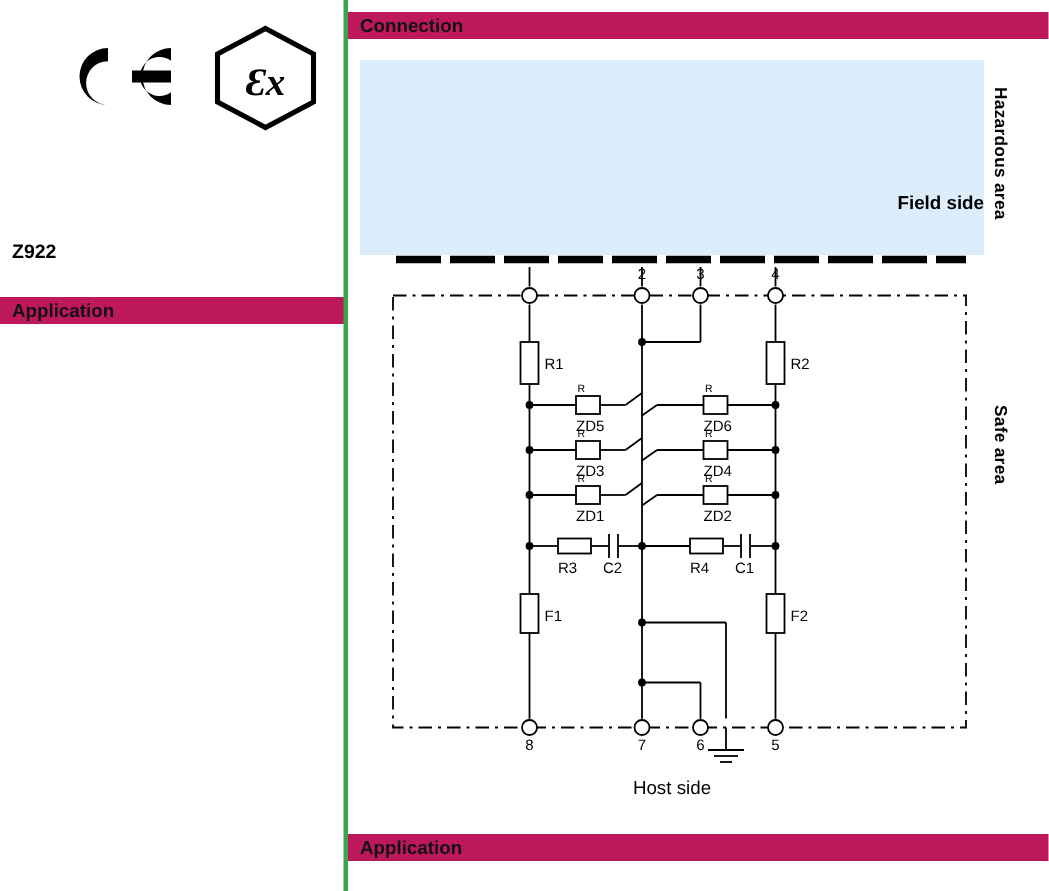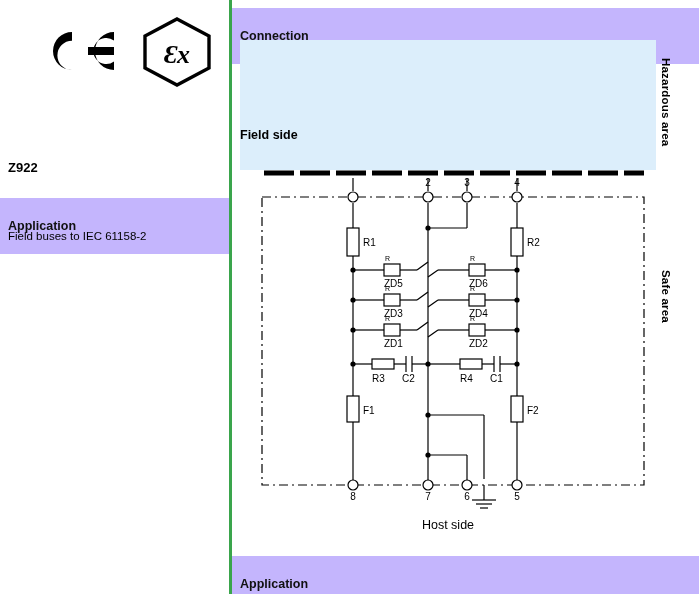--- a/index.html
+++ b/index.html
@@ -32,25 +32,25 @@
     line-height:17px;
   }
   .bullets li { margin:0 0 2px 0; }
 
   .model-code {
     position:absolute; left:8px; top:160px;
     font-size:13px; font-weight:bold;
   }
 
   .section-band {
-    background:#c4b5fd;
+    background:#be185d;
     font-weight:bold;
     font-size:12.5px;
     color:#111;
-    padding:21px 8px;
+    padding:2px 8px;
   }
   .app-band {
     position:absolute; left:0; top:198px; width:262px;
   }
   .app-text {
     position:absolute; left:8px; top:230px; width:215px;
     font-size:11.5px;
   }
 
   
@@ -70,21 +70,21 @@
   .comp-band {
     position:absolute; left:0; top:556px; width:467px;
   }
 
   .hazard-box {
     position:absolute; left:8px; top:40px; width:416px; height:130px;
     background:#dceefb;
   }
   .field-side-label {
     position:absolute; left:8px; top:128px; width:416px;
-    text-align:left; font-weight:bold; font-size:12.5px;
+    text-align:right; font-weight:bold; font-size:12.5px;
   }
 
   .side-label {
     position:absolute;
     writing-mode: vertical-rl;
     font-weight:bold; font-size:11.5px;
     letter-spacing:0.2px;
   }
   .hazard-label { left:428px; top:58px; }
   .safe-label { left:428px; top:270px; }
@@ -118,21 +118,20 @@
         <polygon points="37,3 69,20 69,52 37,69 5,52 5,20" fill="none" stroke="#000" stroke-width="3.4"></polygon>
         <text x="37" y="47" text-anchor="middle" font-size="26" font-weight="bold" font-style="italic" font-family="Liberation Serif, serif" fill="#000">Ɛx</text>
       </svg>
     </div>
 
 
     <div class="model-code">Z922</div>
 
     <div class="section-band app-band">Application</div>
 
-    <div class="app-text">Field buses to IEC 61158-2</div>
   </div>
 
   <div class="v-sep"></div>
 
   <div class="right-col">
 
     <div class="section-band conn-band">Connection</div>
 
     <div class="hazard-box"></div>
     <div class="field-side-label">Field side</div>

